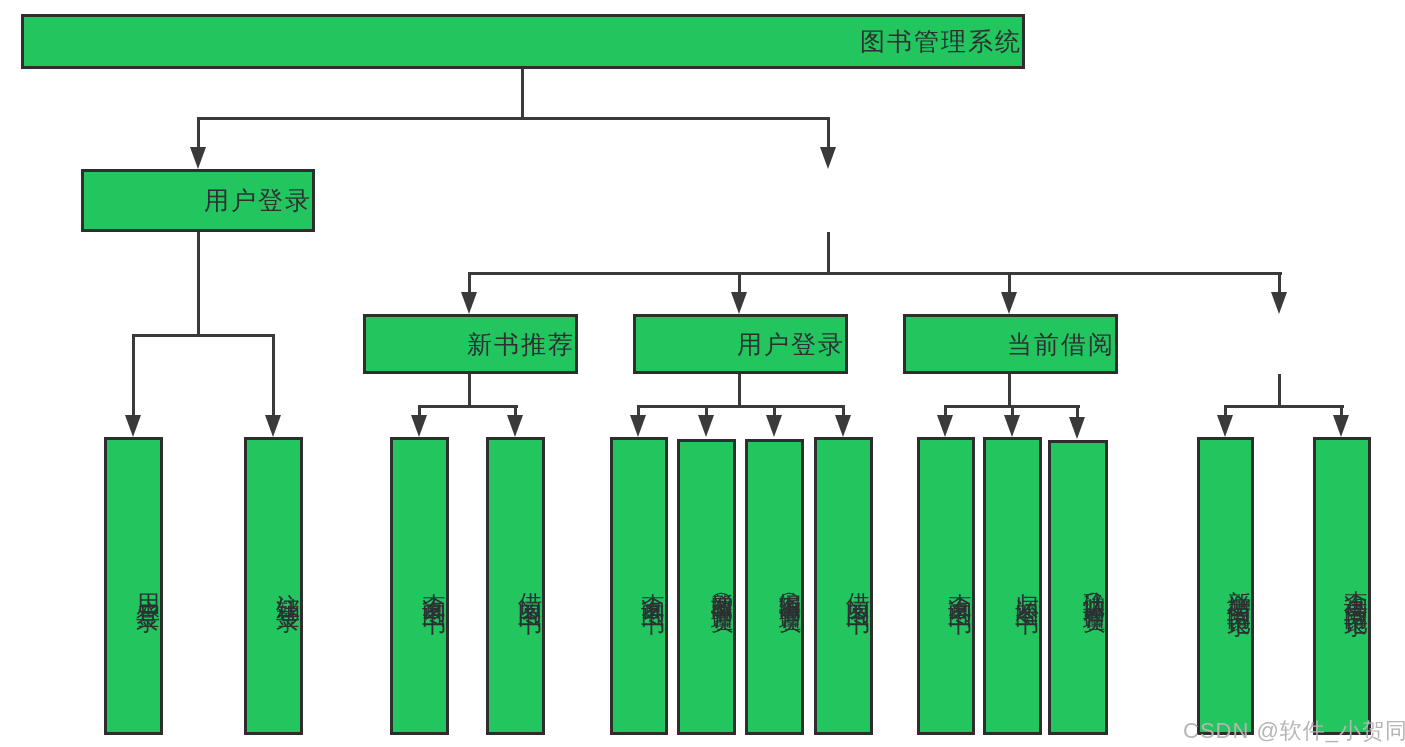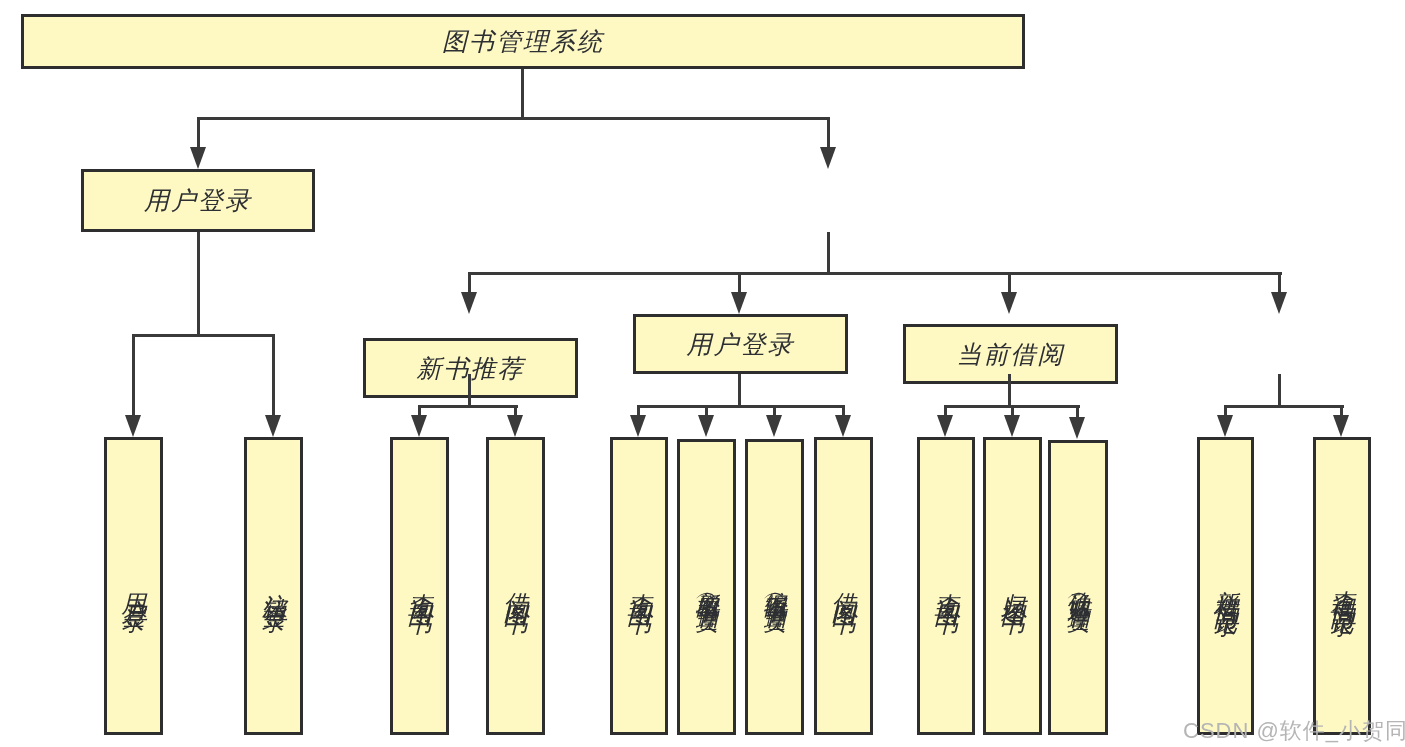--- a/index.html
+++ b/index.html
@@ -7,22 +7,22 @@
     --border:#2e2e2e;
     --text:#2d2f33;
     --wm:#b5b5b5;
   }
   html,body{margin:0;padding:0;background:#ffffff;}
   #canvas{
     position:relative;width:1405px;height:747px;background:#ffffff;overflow:hidden;
     font-family:"Liberation Sans","DejaVu Sans",sans-serif;color:var(--text);
   }
   .node{
-    position:absolute;background:#fef9c3;border:3px solid var(--border);
-    box-sizing:border-box;display:flex;align-items:center;justify-content:center;font-style:italic;
+    position:absolute;background:#22c55e;border:3px solid var(--border);
+    box-sizing:border-box;display:flex;align-items:center;justify-content:flex-end;
   }
   .hlabel{font-size:25px;letter-spacing:2px;white-space:nowrap;}
   .vnode span{
     writing-mode:vertical-rl;text-orientation:mixed;
     font-size:24px;letter-spacing:6px;line-height:1;white-space:nowrap;
   }
   .vnode span.mid{letter-spacing:5px;}
   .vnode span.long{font-size:22px;letter-spacing:3px;}
   .ln{position:absolute;background:var(--line);}
   .arrow{
@@ -41,27 +41,27 @@
 <div id="canvas">
 
   <div class="node" style="left:21px;top:14px;width:1004px;height:55px;">
     <span class="hlabel">图书管理系统</span>
   </div>
 
   <div class="node" style="left:81px;top:169px;width:234px;height:63px;">
     <span class="hlabel">用户登录</span>
   </div>
 
-  <div class="node" style="left:363px;top:314px;width:215px;height:60px;margin-top:24px;">
+  <div class="node" style="left:363px;top:314px;width:215px;height:60px;">
     <span class="hlabel">新书推荐</span>
   </div>
   <div class="node" style="left:633px;top:314px;width:215px;height:60px;">
     <span class="hlabel">用户登录</span>
   </div>
-  <div class="node" style="left:903px;top:324px;width:215px;height:60px;">
+  <div class="node" style="left:903px;top:314px;width:215px;height:60px;">
     <span class="hlabel">当前借阅</span>
   </div>
 
   <div class="node vnode" style="left:104px;top:437px;width:59px;height:298px;">
     <span>用户登录</span>
   </div>
   <div class="node vnode" style="left:244px;top:437px;width:59px;height:298px;">
     <span>注销登录</span>
   </div>
 

